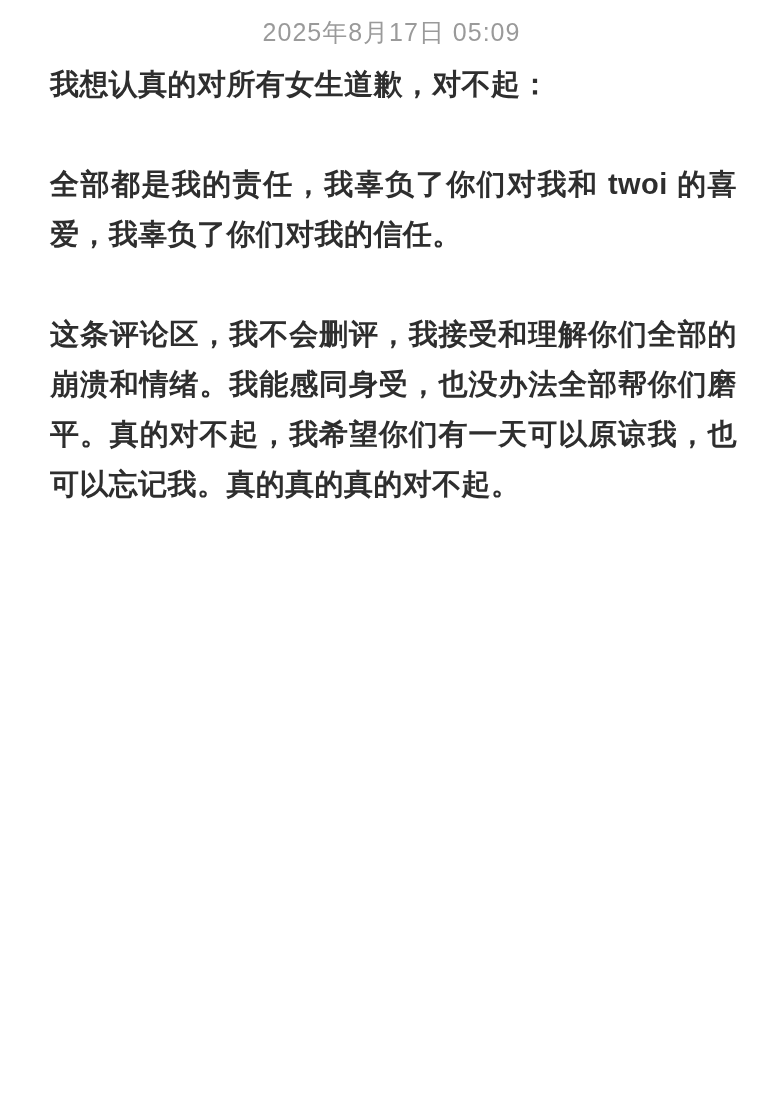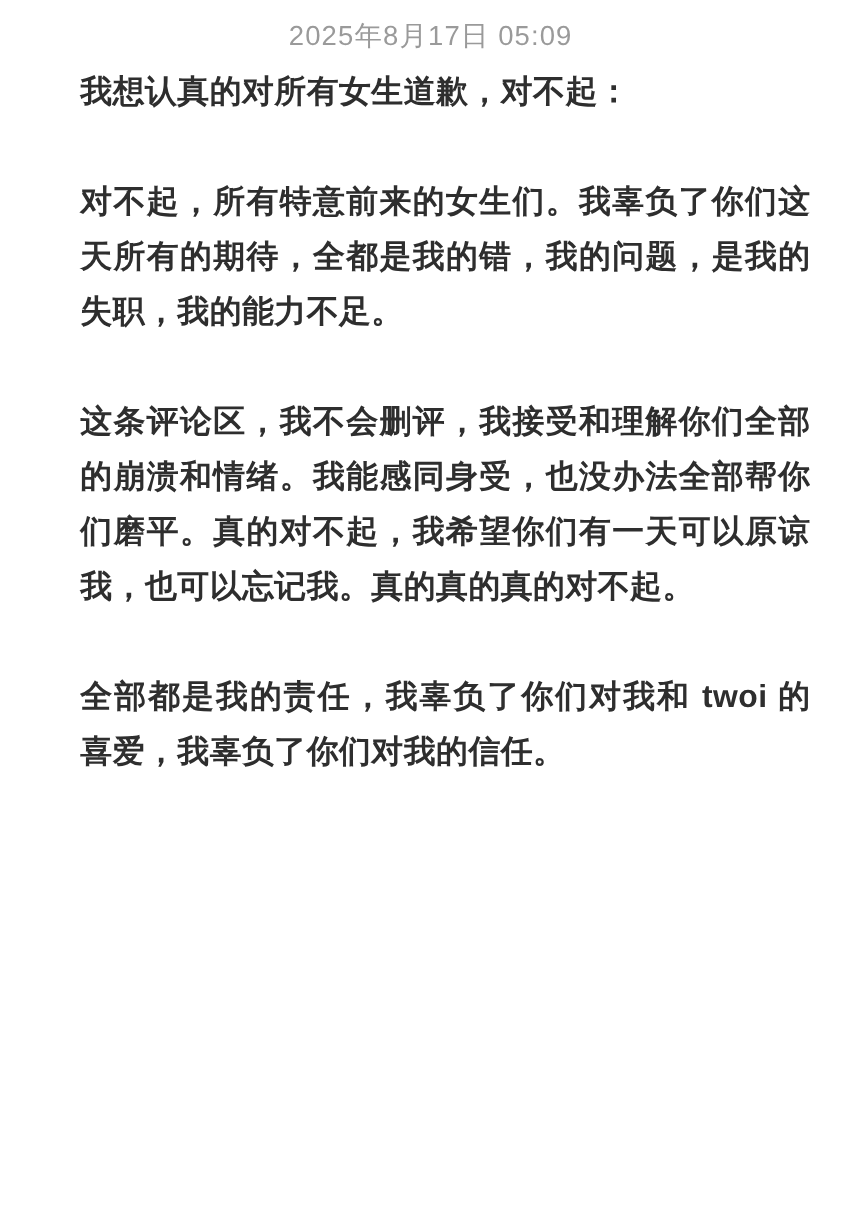--- a/index.html
+++ b/index.html
@@ -24,21 +24,21 @@
   .timestamp {
     text-align: center;
     color: #9a9a9a;
     font-size: 25px;
     letter-spacing: 1px;
     padding-top: 16px;
     padding-bottom: 10px;
     font-weight: 400;
   }
   .body-text {
-    padding: 0 46px 0 73px;
+    padding: 0 46px 0 50px;
   }
   .para {
     font-size: 29px;
     font-weight: 700;
     line-height: 50px;
     letter-spacing: 0.4px;
     color: #2e2e2e;
     margin: 0;
     text-align: justify;
     text-justify: inter-character;
@@ -52,18 +52,17 @@
 </style>
 </head>
 <body>
 
 <div class="post">
 
   <div class="timestamp">2025年8月17日 05:09</div>
 
   <div class="body-text">
     <p class="para spacer-after">我想认真的对所有女生道歉，对不起：</p>
-    <p class="para spacer-after">对不起，所有特意前来的女生们。我辜负了你们这天所有的期待，全都是我的错，我的问题，是我的失职，我的能力不足。</p>
+    <p class="para spacer-after">全部都是我的责任，我辜负了你们对我和 twoi 的喜爱，我辜负了你们对我的信任。</p>
     <p class="para spacer-after">这条评论区，我不会删评，我接受和理解你们全部的崩溃和情绪。我能感同身受，也没办法全部帮你们磨平。真的对不起，我希望你们有一天可以原谅我，也可以忘记我。真的真的真的对不起。</p>
-    <p class="para spacer-after">全部都是我的责任，我辜负了你们对我和 twoi 的喜爱，我辜负了你们对我的信任。</p>
   </div>
 
 </div>
 
 </body></html>

